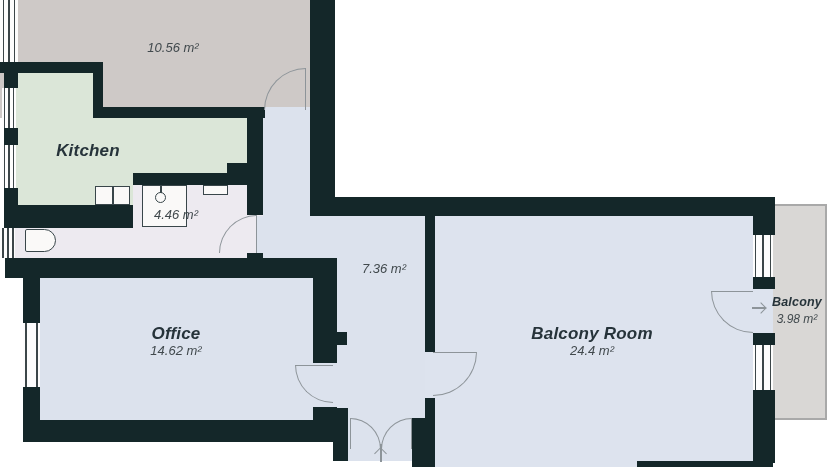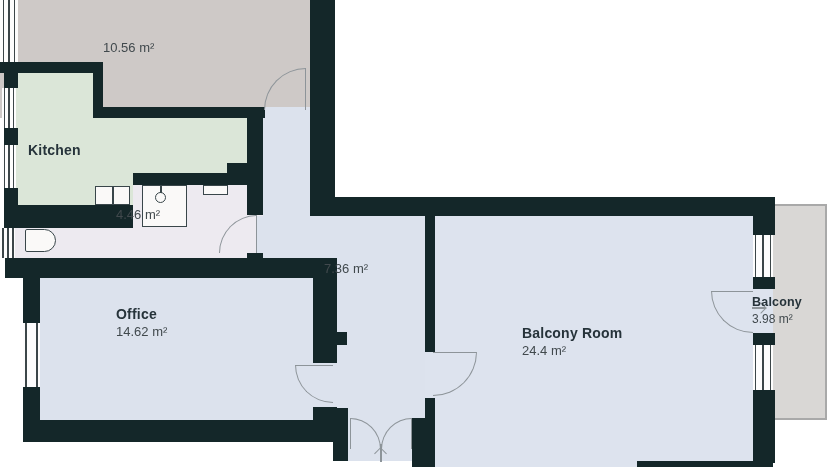--- a/index.html
+++ b/index.html
@@ -8,22 +8,22 @@
   .abs{position:absolute;}
   .wall{position:absolute;background:#142729;}
   .floor{position:absolute;}
   .win{position:absolute;background:#fdfdfd;}
   .wl{position:absolute;top:0;bottom:0;width:1.5px;background:#3c4649;}
   .fx{position:absolute;background:#faf9f8;border:1.8px solid #39464a;box-sizing:border-box;}
   .arc{position:absolute;box-sizing:border-box;}
   .swing{border:0 solid #8d9499;}
   .leafline{position:absolute;background:#8d9499;}
   .chev{position:absolute;box-sizing:border-box;border:0 solid #8d9499;}
-  .rl{position:absolute;line-height:17px;}
-  .rn{display:block;font-weight:bold;font-size:14px;color:#26333a;letter-spacing:.2px;}
+  .rl{position:absolute;text-align:center;line-height:17px;font-style:italic;}
+  .rn{display:block;font-weight:bold;font-size:17px;color:#26333a;letter-spacing:.2px;}
   .ra{display:block;font-size:13px;color:#41494d;}
   .rl.small .rn{font-size:12.5px;}
   .rl.small .ra{font-size:12px;}
 </style>
 </head>
 <body>
 
 <div class="plan">
 
   <div class="abs" style="left: 770px; top: 204px; width: 57px; height: 216px; border: 2px solid rgb(169, 169, 169); box-sizing: border-box; background: rgb(217, 215, 213);"></div>
@@ -140,21 +140,21 @@
   </div>
   <div class="rl" style="left:28px;top:142px;width:120px;">
     <span class="rn">Kitchen</span>
   </div>
   <div class="rl" style="left:116px;top:206px;width:120px;">
     <span class="ra">4.46 m²</span>
   </div>
   <div class="rl" style="left:324px;top:260px;width:120px;">
     <span class="ra">7.36 m²</span>
   </div>
-  <div class="rl" style="left:116px;top:306px;width:120px;">
+  <div class="rl" style="left:116px;top:325px;width:120px;">
     <span class="rn">Office</span>
     <span class="ra">14.62 m²</span>
   </div>
   <div class="rl" style="left:522px;top:325px;width:140px;">
     <span class="rn">Balcony Room</span>
     <span class="ra">24.4 m²</span>
   </div>
   <div class="rl small" style="left:752px;top:294px;width:90px;">
     <span class="rn">Balcony</span>
     <span class="ra">3.98 m²</span>

